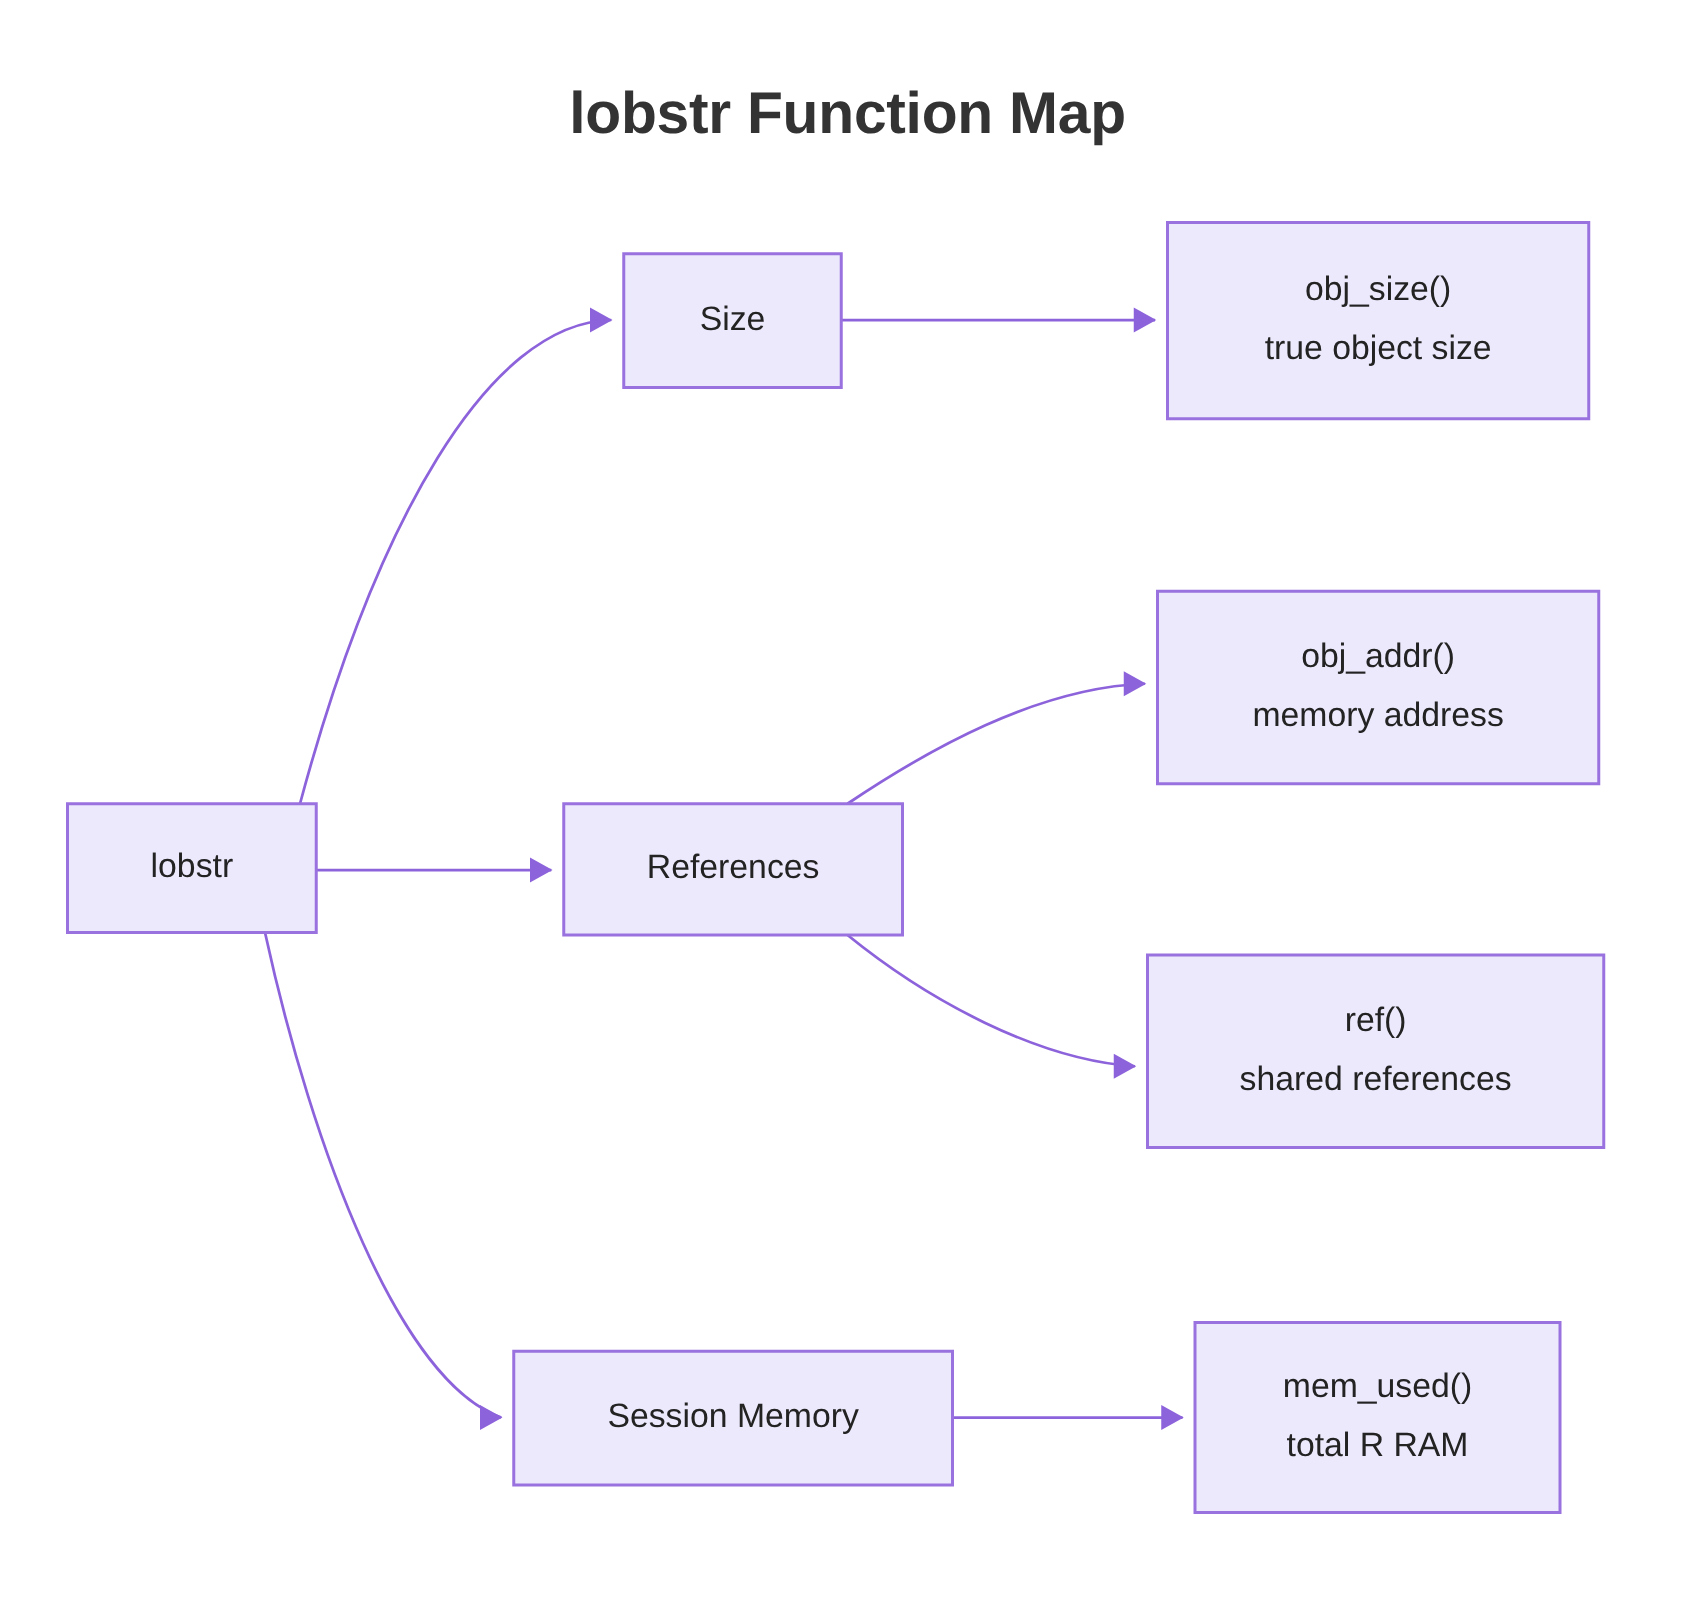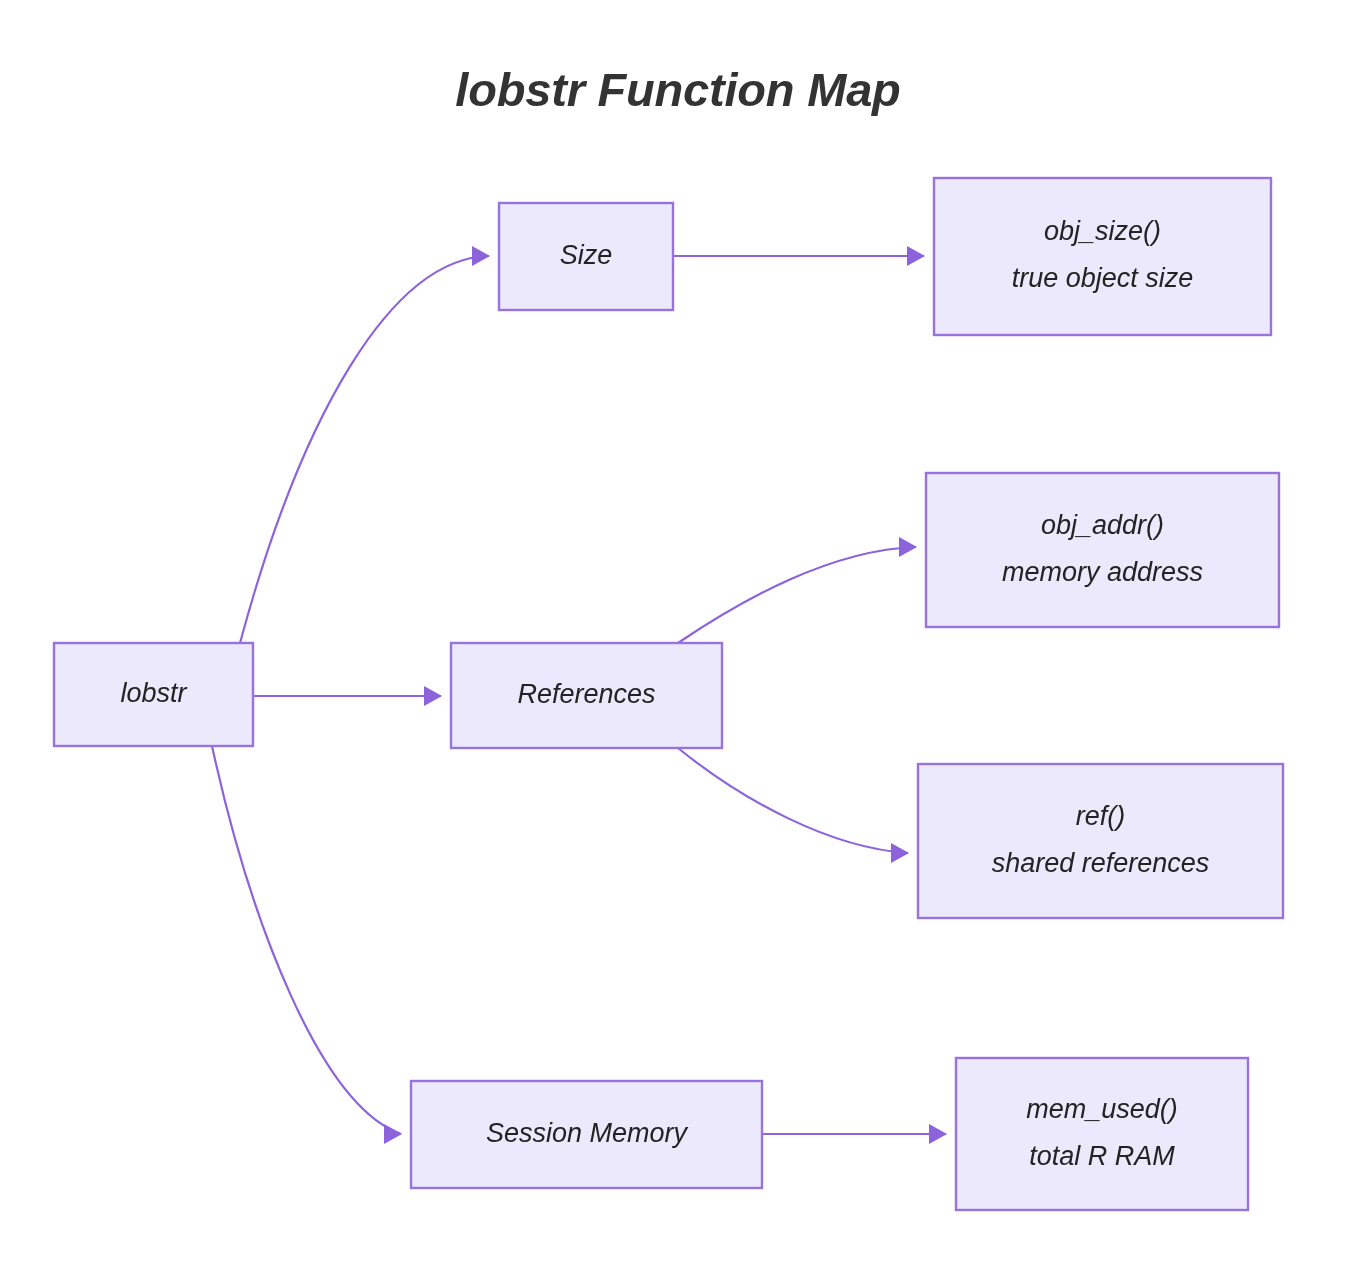--- a/index.html
+++ b/index.html
@@ -11,21 +11,20 @@
     width: 1356px;
     height: 1282px;
     font-family: "Liberation Sans", sans-serif;
     overflow: hidden;
     position: relative;
   }
   #diagram-root {
     position: relative;
     width: 1356px;
     height: 1032px;
-    font-style: italic;
   }
   .title {
     position: absolute;
     left: 0;
     top: 62px;
     width: 1356px;
     text-align: center;
     font-size: 47px;
     font-weight: 700;
     color: #333333;

